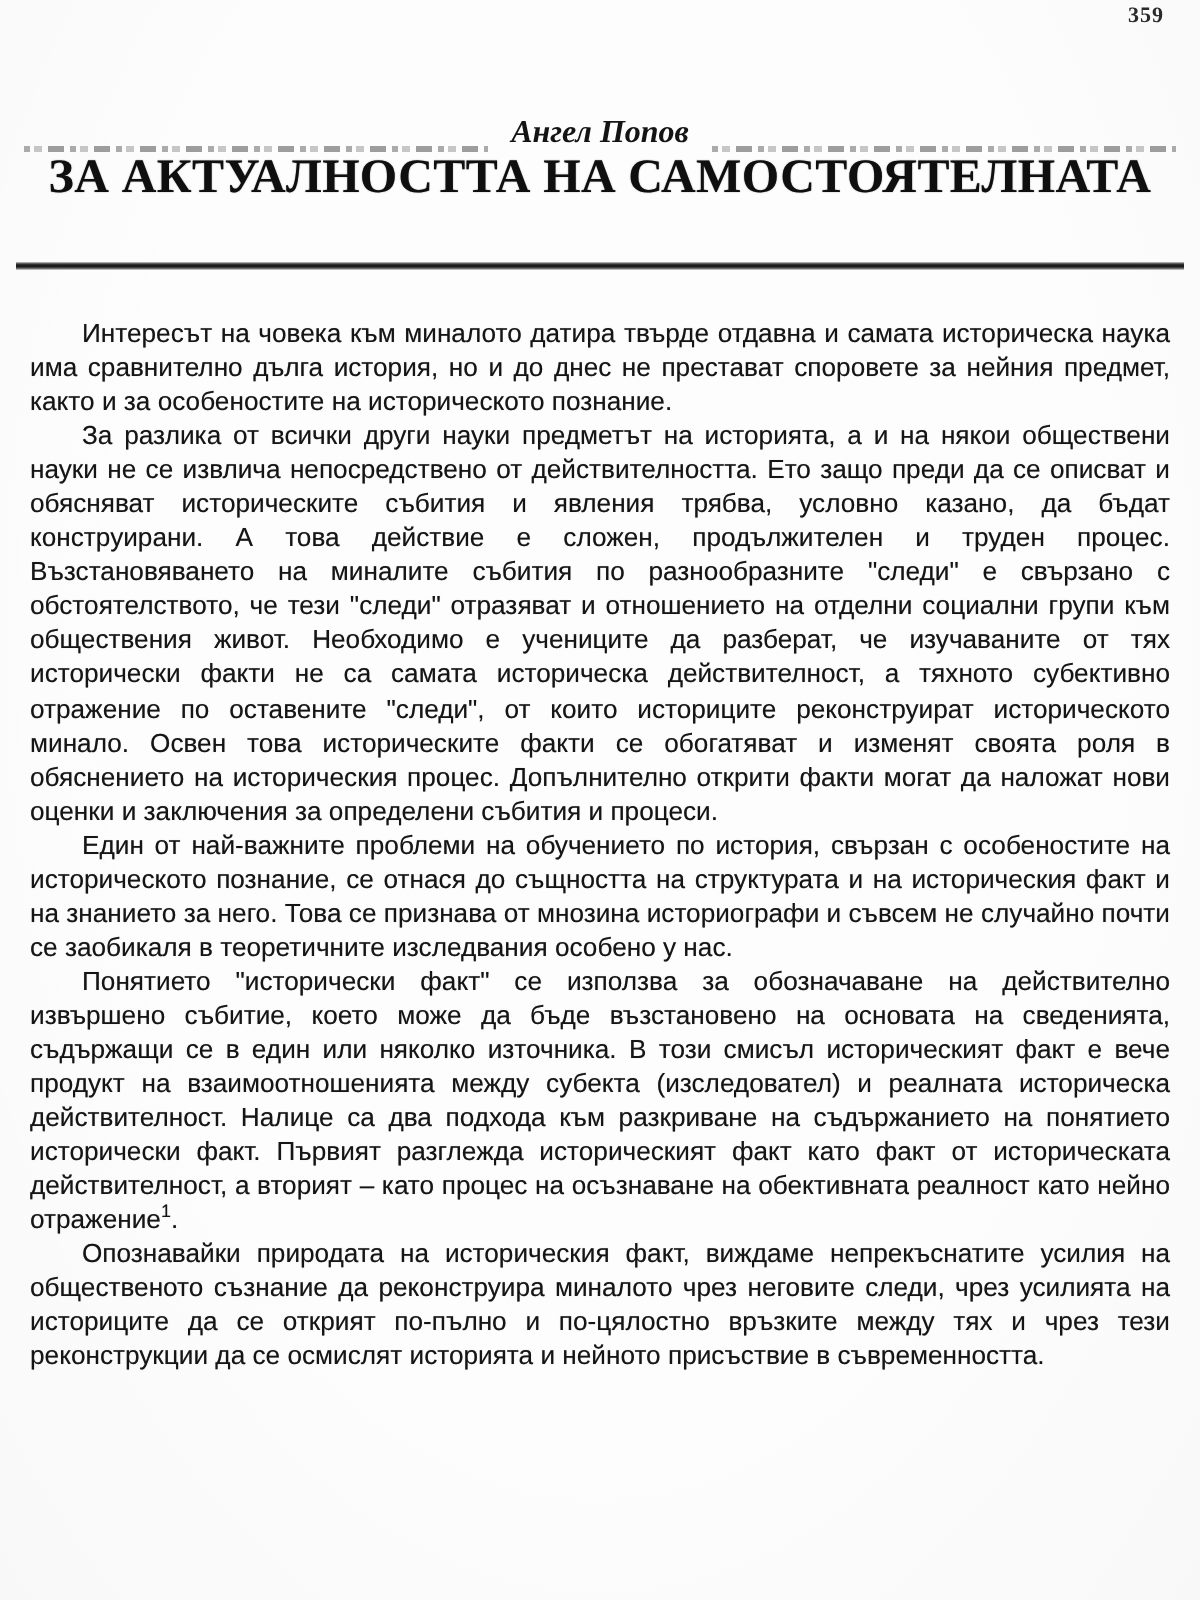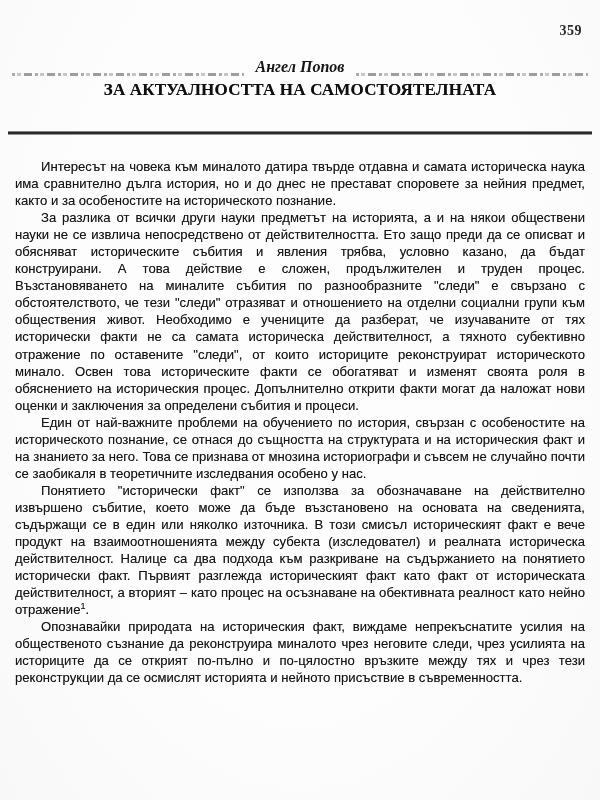--- a/index.html
+++ b/index.html
@@ -24,24 +24,23 @@
     overflow: hidden;
   }
 
   
   .page-number {
     position: absolute;
     top: 2px;
     right: 18px;
     font-family: "Liberation Serif", "DejaVu Serif", serif;
     font-weight: bold;
-    font-size: 14px;
+    font-size: 11px;
     letter-spacing: 0.5px;
     color: #2a2a2a;
-    margin-top: 21px;
   }
 
   
   .author-row {
     position: absolute;
     top: 56px;
     left: 12px;
     right: 12px;
     height: 20px;
     display: flex;
@@ -77,21 +76,21 @@
 
   
   .title {
     position: absolute;
     top: 78px;
     left: 0;
     width: 600px;
     text-align: center;
     font-family: "Liberation Serif", "DejaVu Serif", serif;
     font-weight: bold;
-    font-size: 17px;
+    font-size: 24px;
     line-height: 23px;
     letter-spacing: 0.2px;
     color: #0f0f0f;
     text-shadow: 0 0 0.6px rgba(0,0,0,.55);
   }
   .title-line-1 { display: block; }
   .title-line-2 { display: block; }
 
   .rule-thick {
     position: absolute;

